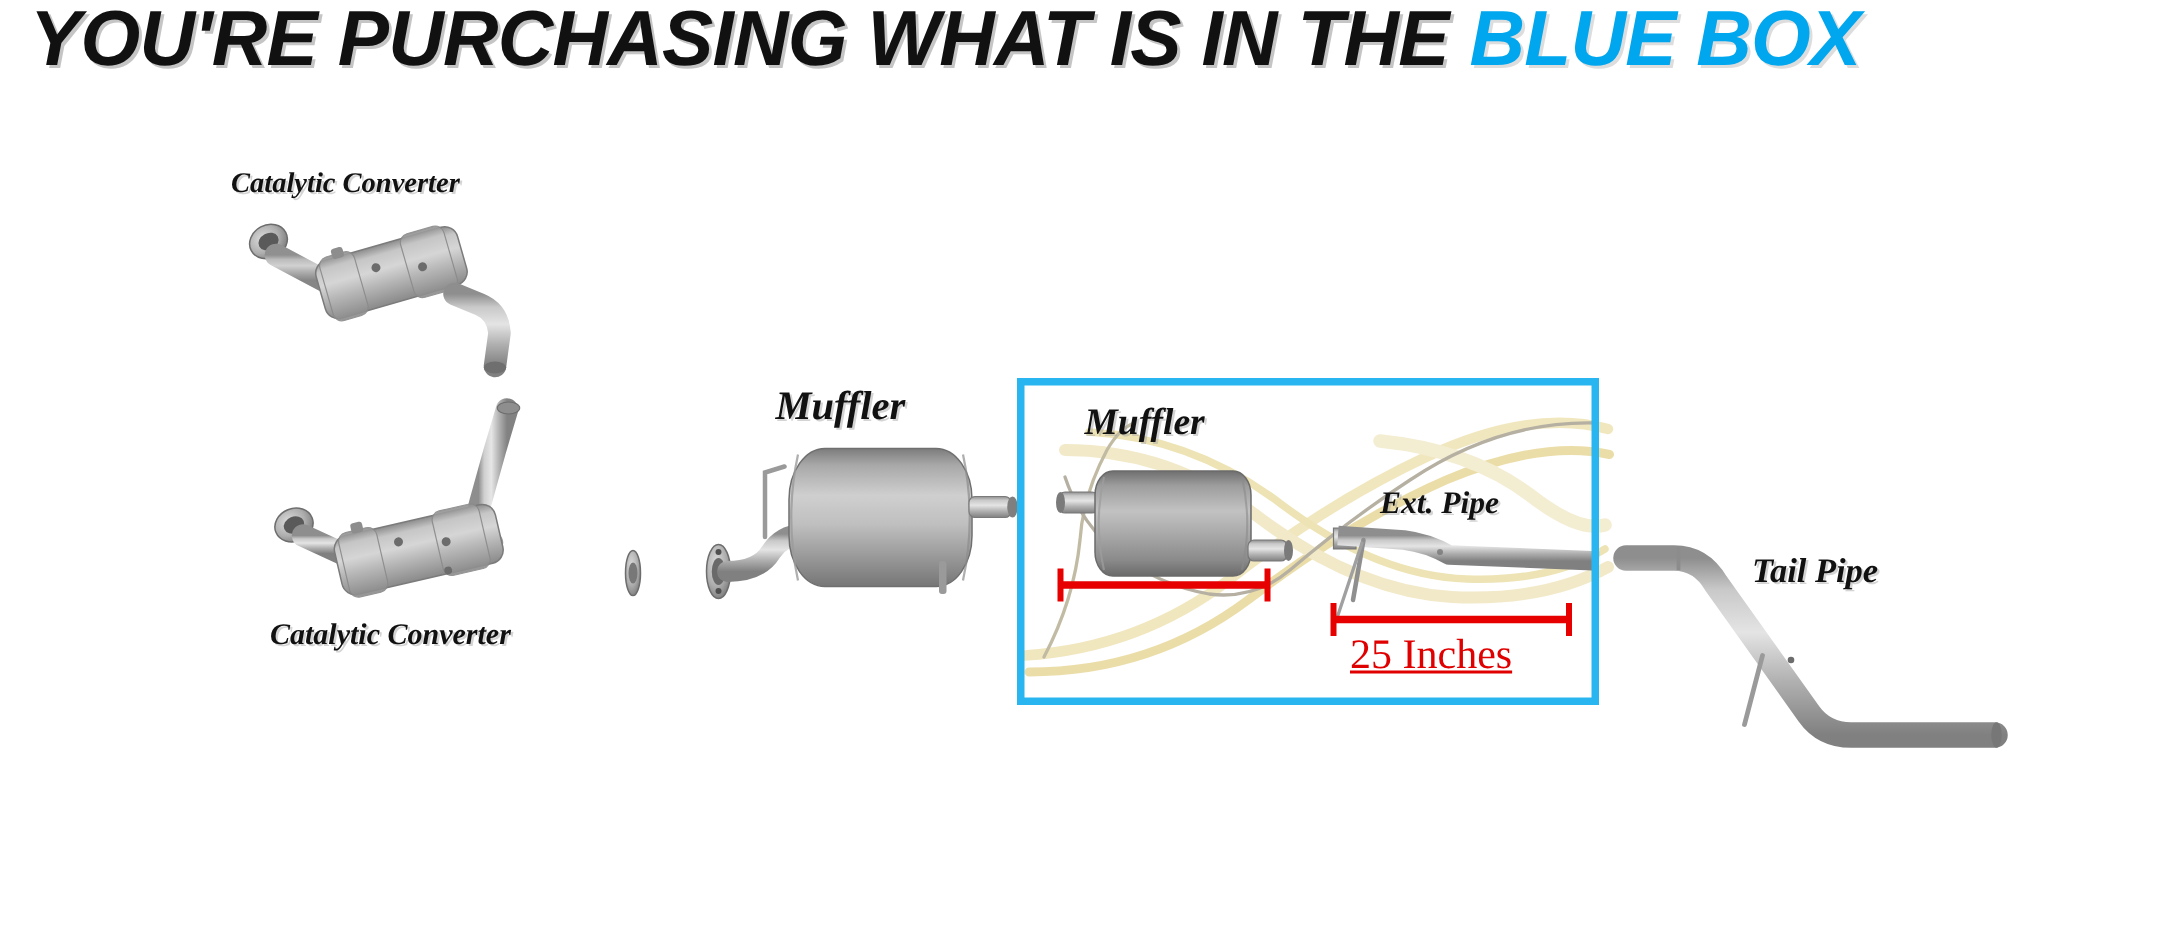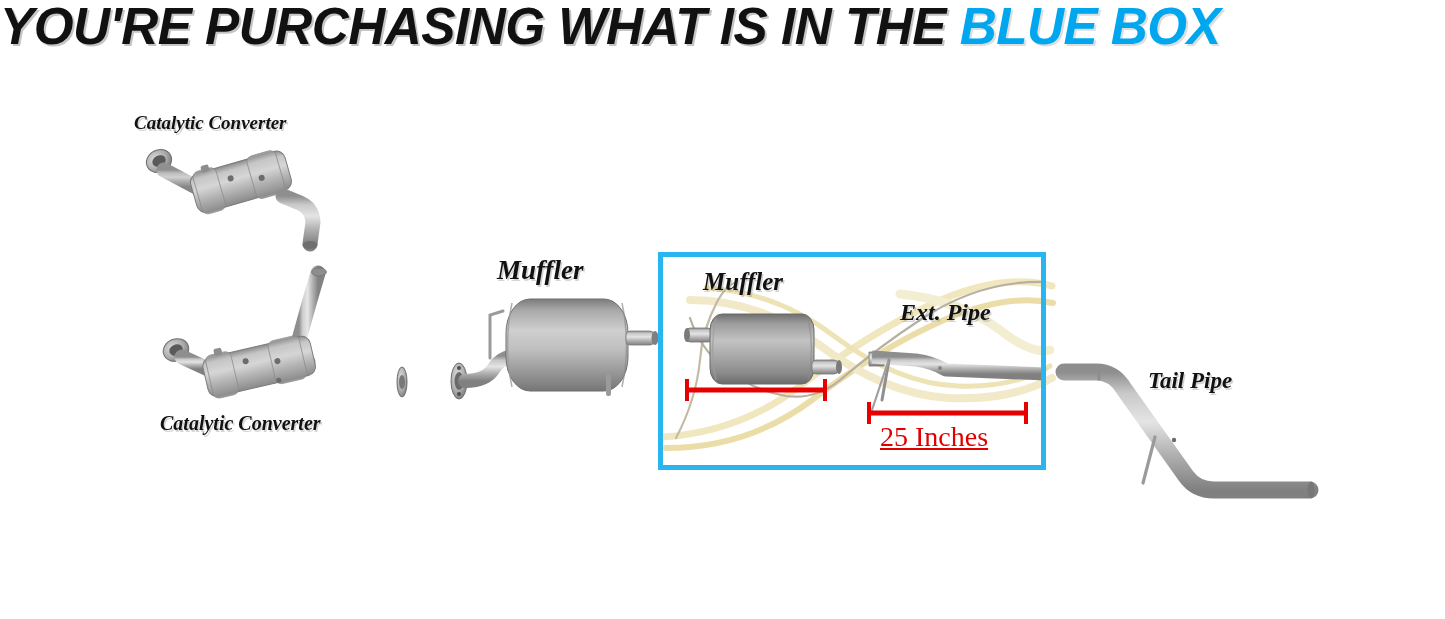--- a/index.html
+++ b/index.html
@@ -9,20 +9,21 @@
   }
   body {
     font-family: "Liberation Sans", sans-serif;
   }
   #page {
     position: relative;
     width: 1343px;
     height: 619px;
     background: #ffffff;
     overflow: hidden;
+    margin-left: 20px;
   }
 
   
   #headline {
     position: absolute;
     left: 0;
     top: -2px;
     width: 1445px;
     height: 56px;
     white-space: nowrap;
@@ -278,20 +279,20 @@
   <div id="blue-box"></div>
 
   <div class="part-label" style="left:134px; top:112px; font-size:19px;">Catalytic Converter</div>
 
   <div class="part-label" style="left:160px; top:412px; font-size:20px;">Catalytic Converter</div>
 
   <div class="part-label" style="left:497px; top:255px; font-size:27px;">Muffler</div>
 
   <div class="part-label" style="left:703px; top:268px; font-size:25px;">Muffler</div>
 
-  <div class="part-label" style="left:900px; top:299px; font-size:24px;">Ext. Pipe</div>
+  <div class="part-label" style="left:900px; top:323px; font-size:21px;">Ext. Pipe</div>
 
   <div class="part-label" style="left:1148px; top:368px; font-size:23px;">Tail Pipe</div>
 
 
   <div class="dim-text" style="left:880px; top:421px; font-size:28px;text-decoration:underline;">25 Inches</div>
 
 </div>
 
 </body></html>

